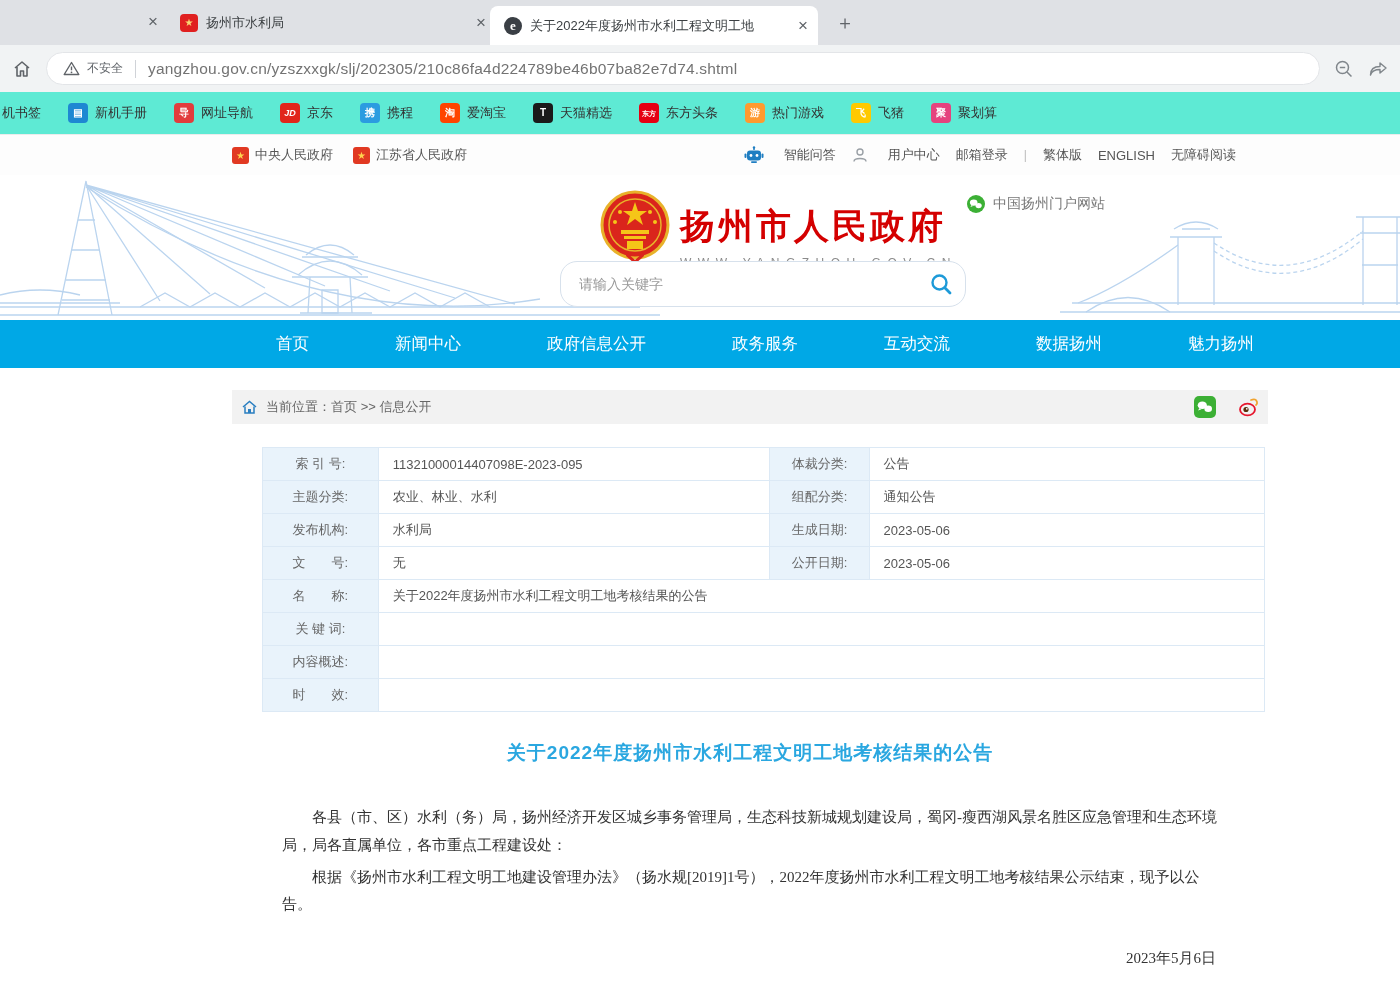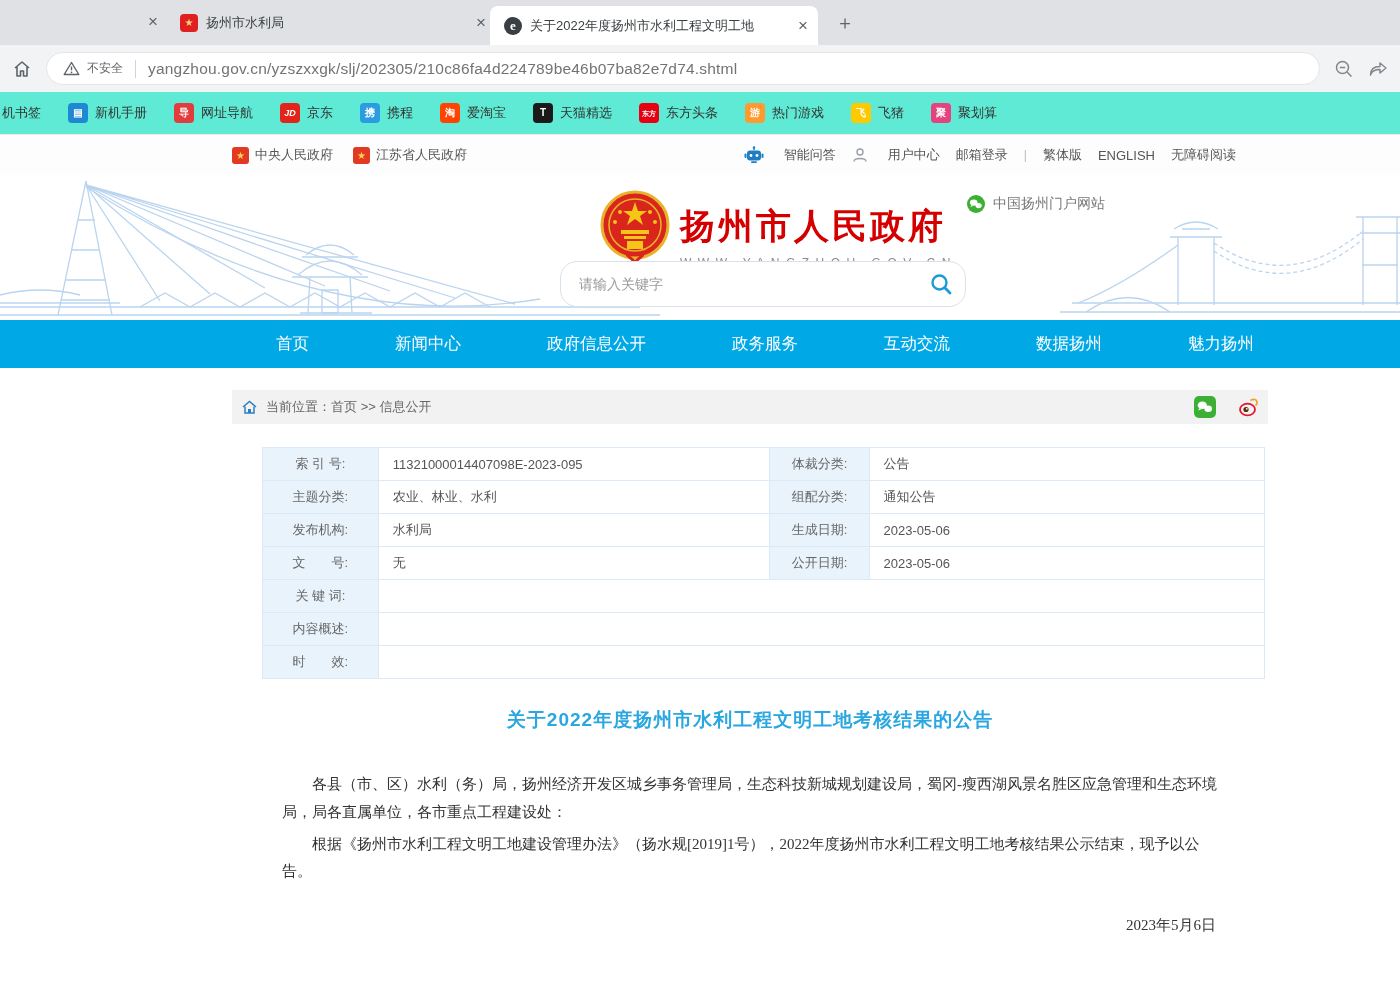--- a/index.html
+++ b/index.html
@@ -398,20 +398,24 @@
       <td class="lbl">生成日期:</td>
       <td class="val">2023-05-06</td>
     </tr>
     <tr>
       <td class="lbl">文　　号:</td>
       <td class="val">无</td>
       <td class="lbl">公开日期:</td>
       <td class="val">2023-05-06</td>
     </tr>
     <tr>
+      <td class="lbl">名　　称:</td>
+      <td class="val" colspan="3">关于2022年度扬州市水利工程文明工地考核结果的公告</td>
+    </tr>
+    <tr>
       <td class="lbl">关 键 词:</td>
       <td class="val" colspan="3"></td>
     </tr>
     <tr>
       <td class="lbl">内容概述:</td>
       <td class="val" colspan="3"></td>
     </tr>
     <tr>
       <td class="lbl">时　　效:</td>
       <td class="val" colspan="3"></td>

